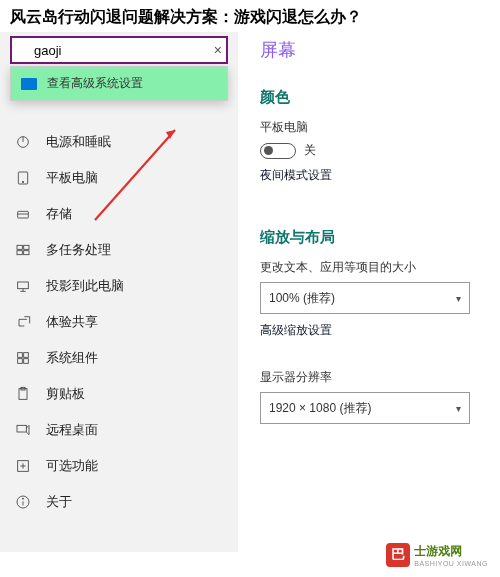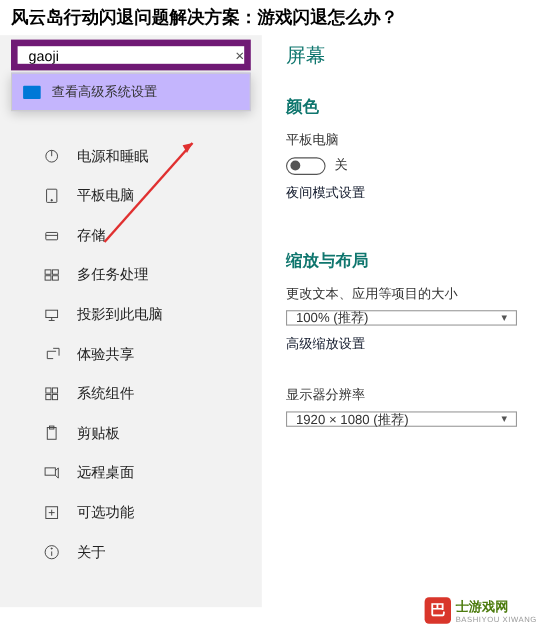--- a/index.html
+++ b/index.html
@@ -5,49 +5,49 @@
     * { margin: 0; padding: 0; box-sizing: border-box; }
     body { font-family: "Microsoft YaHei", "Segoe UI", sans-serif; font-size: 13px; color: #333; background: #fff; width: 500px; height: 577px; overflow: hidden; position: relative; }
     
     .article-title { font-size: 16px; color: #000000; padding: 6px 10px 4px 10px; font-weight: bold; line-height: 1.4; }
     
     .main-area { display: flex; position: relative; }
     
     .sidebar { width: 238px; background: #f2f2f2; min-height: 520px; padding-top: 0; position: relative; }
     
     .search-container { position: relative; margin: 4px 10px 8px 10px; }
-    .search-box { width: 100%; height: 28px; border: 6px solid #701a75; padding: 2px 26px 2px 10px; font-size: 13px; outline: none; background: #fff; }
+    .search-box { width: 100%; height: 28px; border: 2px solid #701a75; padding: 2px 26px 2px 22px; font-size: 13px; outline: none; background: #fff; }
     .search-clear { position: absolute; right: 6px; top: 50%; transform: translateY(-50%); cursor: pointer; font-size: 14px; color: #555; }
     
-    .search-dropdown { position: absolute; top: 34px; left: 10px; right: 10px; background: #c4b5fd; border: 1px solid #ccc; box-shadow: 0 3px 10px rgba(0,0,0,0.2); z-index: 10; }
+    .search-dropdown { position: absolute; top: 34px; left: 10px; right: 10px; background: #86efac; border: 1px solid #ccc; box-shadow: 0 3px 10px rgba(0,0,0,0.2); z-index: 10; }
     .search-result { display: flex; align-items: center; padding: 8px 10px; cursor: pointer; }
     .result-icon { width: 16px; height: 12px; background: #0078d7; margin-right: 10px; border-radius: 1px; flex-shrink: 0; }
     .result-text { font-size: 12px; white-space: nowrap; }
     
     .sidebar-list { list-style: none; margin-top: 60px; }
-    .sidebar-item { display: flex; align-items: center; padding: 9px 14px; cursor: pointer; margin-left: 24px; }
+    .sidebar-item { display: flex; align-items: center; padding: 9px 14px; cursor: pointer; }
     .sidebar-icon { width: 18px; height: 18px; margin-right: 14px; display: flex; align-items: center; justify-content: center; flex-shrink: 0; }
     .sidebar-icon svg { width: 16px; height: 16px; stroke: #444; stroke-width: 1.3; fill: none; }
     .sidebar-label { font-size: 13px; color: #222; }
     
     .content { flex: 1; padding: 6px 12px 12px 22px; background: #fff; }
-    .content-title { font-size: 18px; font-weight: normal; margin-bottom: 26px; color: #0f766e; }
+    .content-title { font-size: 18px; font-weight: normal; margin-bottom: 26px; color: #8b5cf6; }
     
     .section-heading { font-size: 15px; margin-bottom: 12px; color: #0f766e; font-weight: bold; }
     .field-label { font-size: 12px; color: #333; margin-bottom: 6px; }
     .link { color: #0f172a; font-size: 12px; cursor: pointer; margin-bottom: 20px; display: inline-block; }
     
     .toggle { display: flex; align-items: center; gap: 8px; margin-bottom: 8px; }
     .toggle-switch { width: 36px; height: 16px; border: 1.5px solid #555; border-radius: 10px; position: relative; cursor: pointer; }
     .toggle-knob { position: absolute; width: 9px; height: 9px; background: #555; border-radius: 50%; top: 2px; left: 3px; }
     .toggle-label { font-size: 12px; }
     
     .desc-text { font-size: 11px; color: #666; margin-bottom: 6px; line-height: 1.4; }
     
-    .select-box { width: 210px; height: 14px; border: 1px solid #999; padding: 4px 8px; display: flex; align-items: center; justify-content: space-between; cursor: pointer; margin-bottom: 8px; background: #fff; font-size: 12px; }
+    .select-box { width: 210px; height: 32px; border: 1px solid #999; padding: 4px 8px; display: flex; align-items: center; justify-content: space-between; cursor: pointer; margin-bottom: 8px; background: #fff; font-size: 12px; }
     .chevron { font-size: 10px; color: #555; }
     
     .section-block { margin-bottom: 24px; }
     
     .red-line { position: absolute; z-index: 5; pointer-events: none; }
     
     .watermark { position: absolute; bottom: 10px; right: 12px; display: flex; align-items: center; gap: 4px; z-index: 20; }
     .watermark-icon { width: 24px; height: 24px; background: #d9362b; border-radius: 4px; display: flex; align-items: center; justify-content: center; color: #fff; font-size: 14px; font-weight: bold; }
     .watermark-text { font-size: 12px; color: #4d7c0f; font-weight: bold; }
     .watermark-sub { font-size: 7px; color: #999; letter-spacing: 0.5px; }

